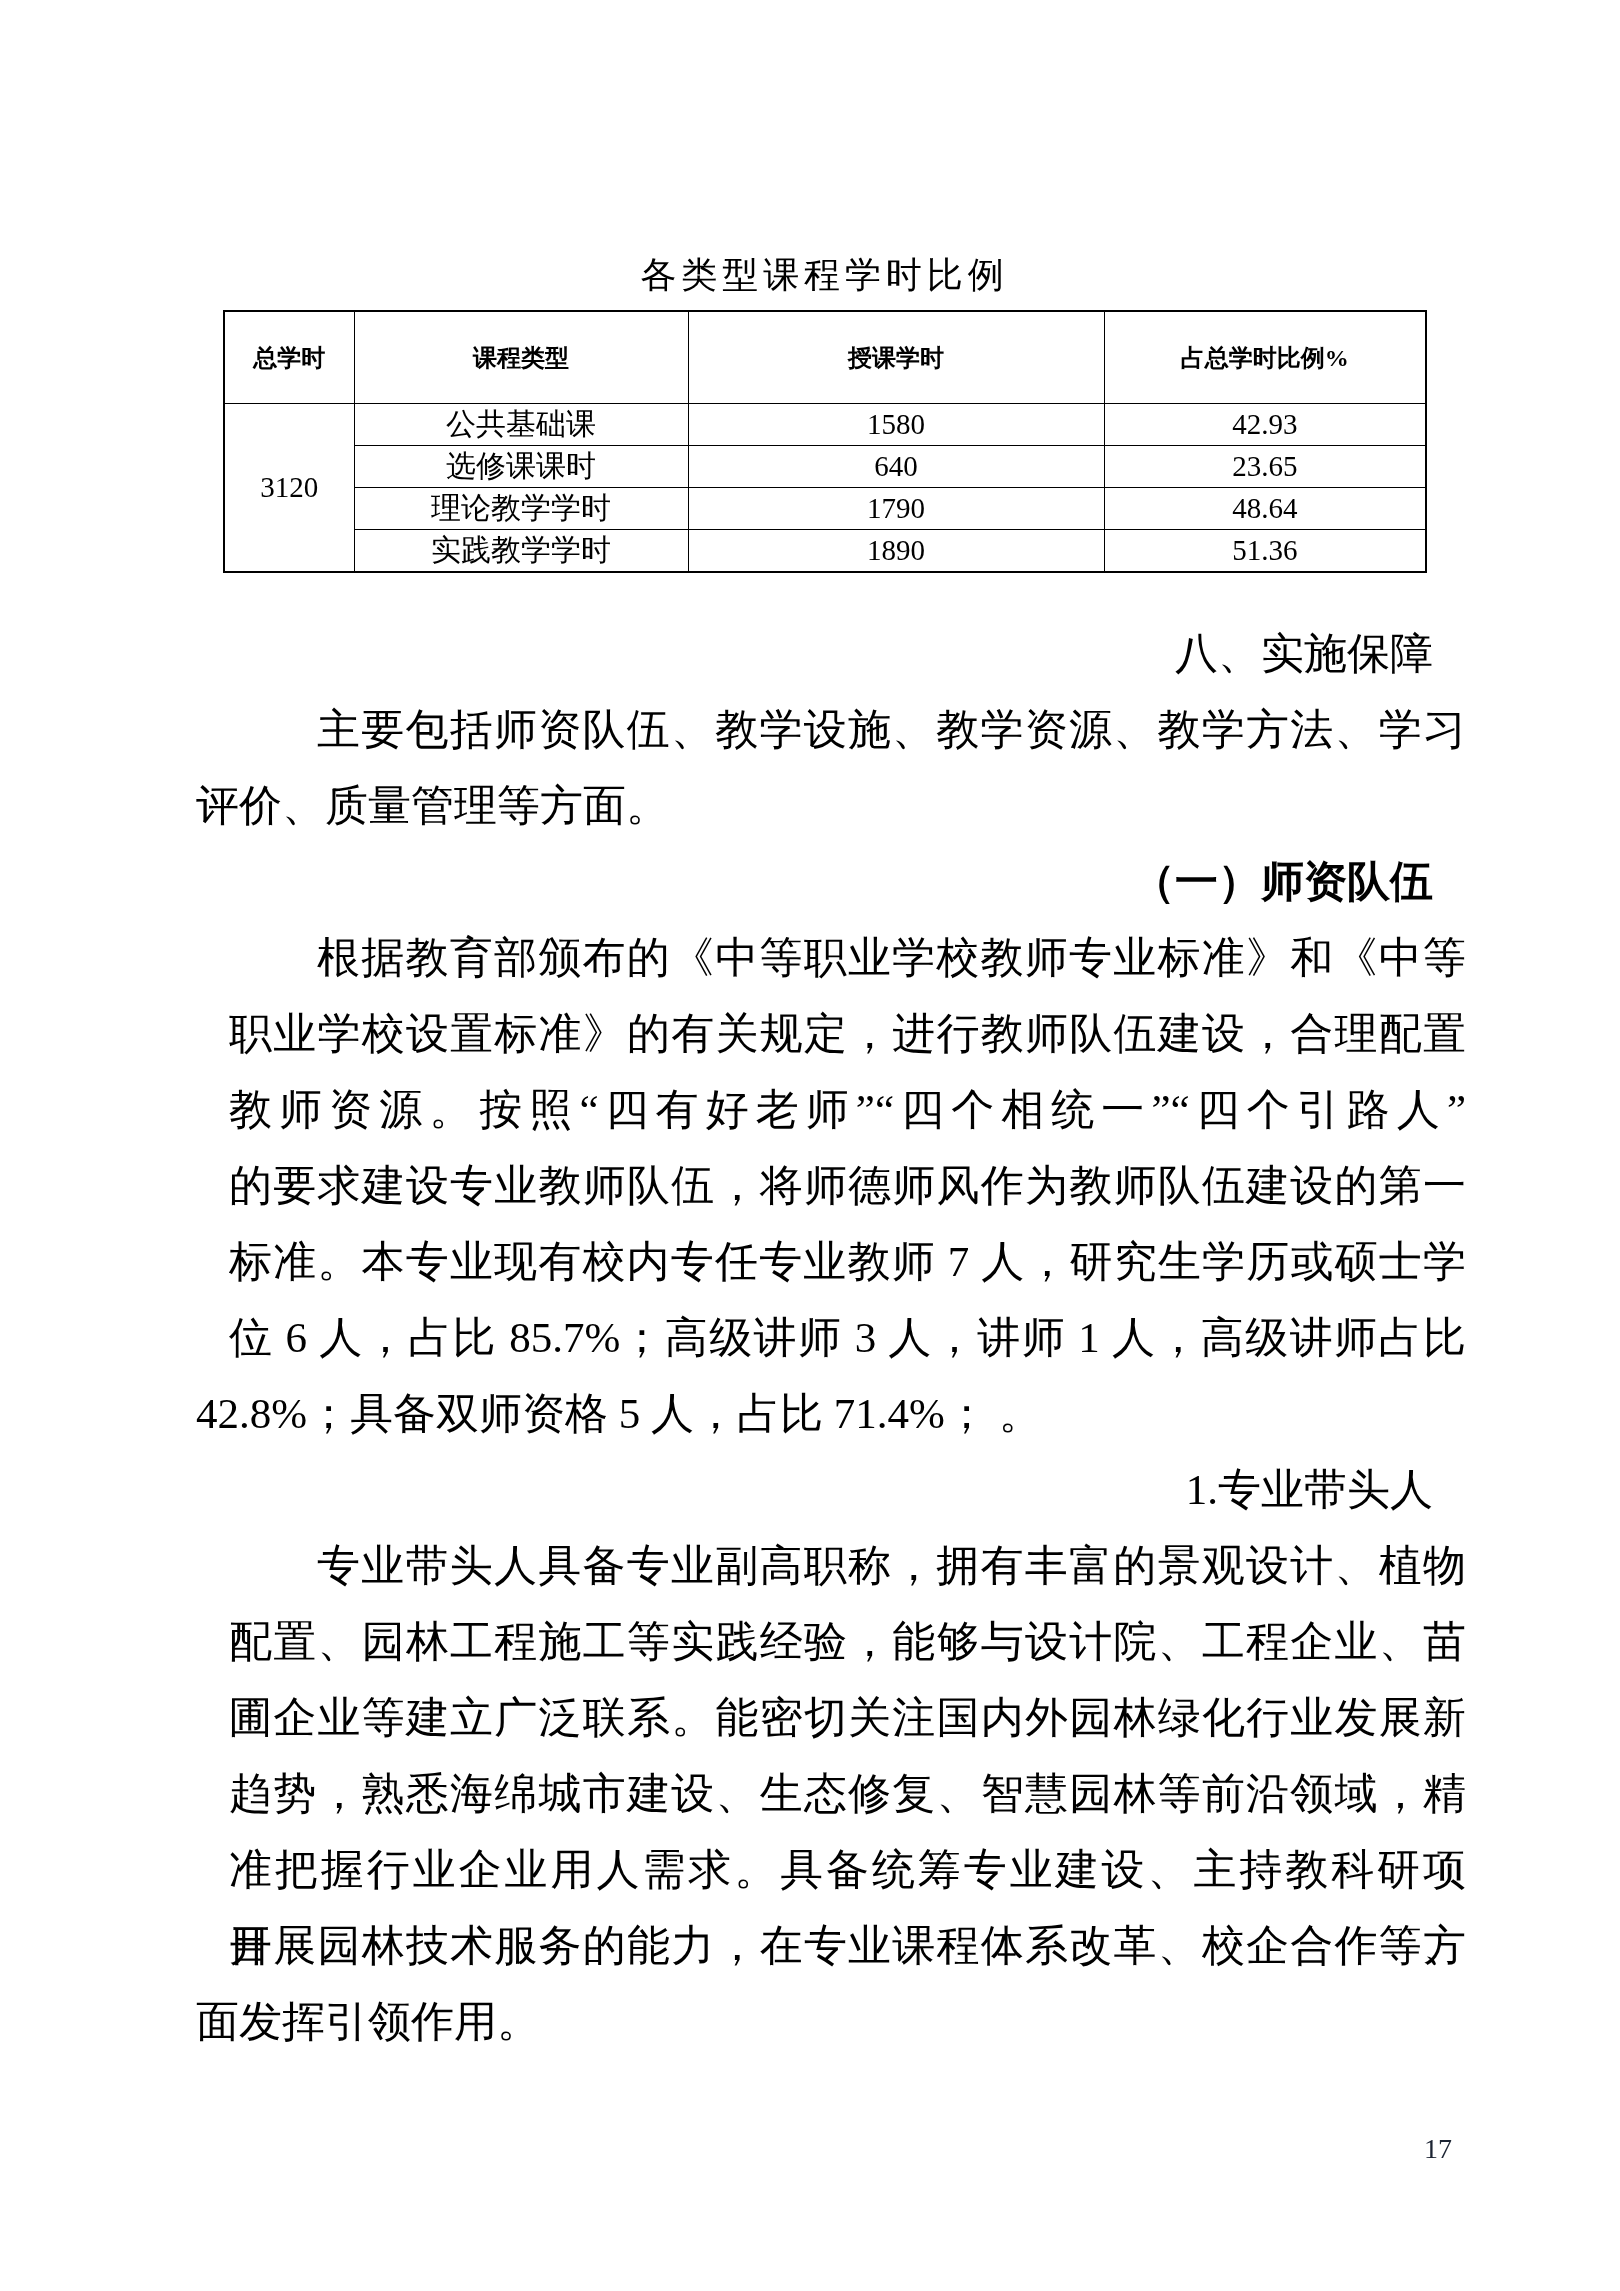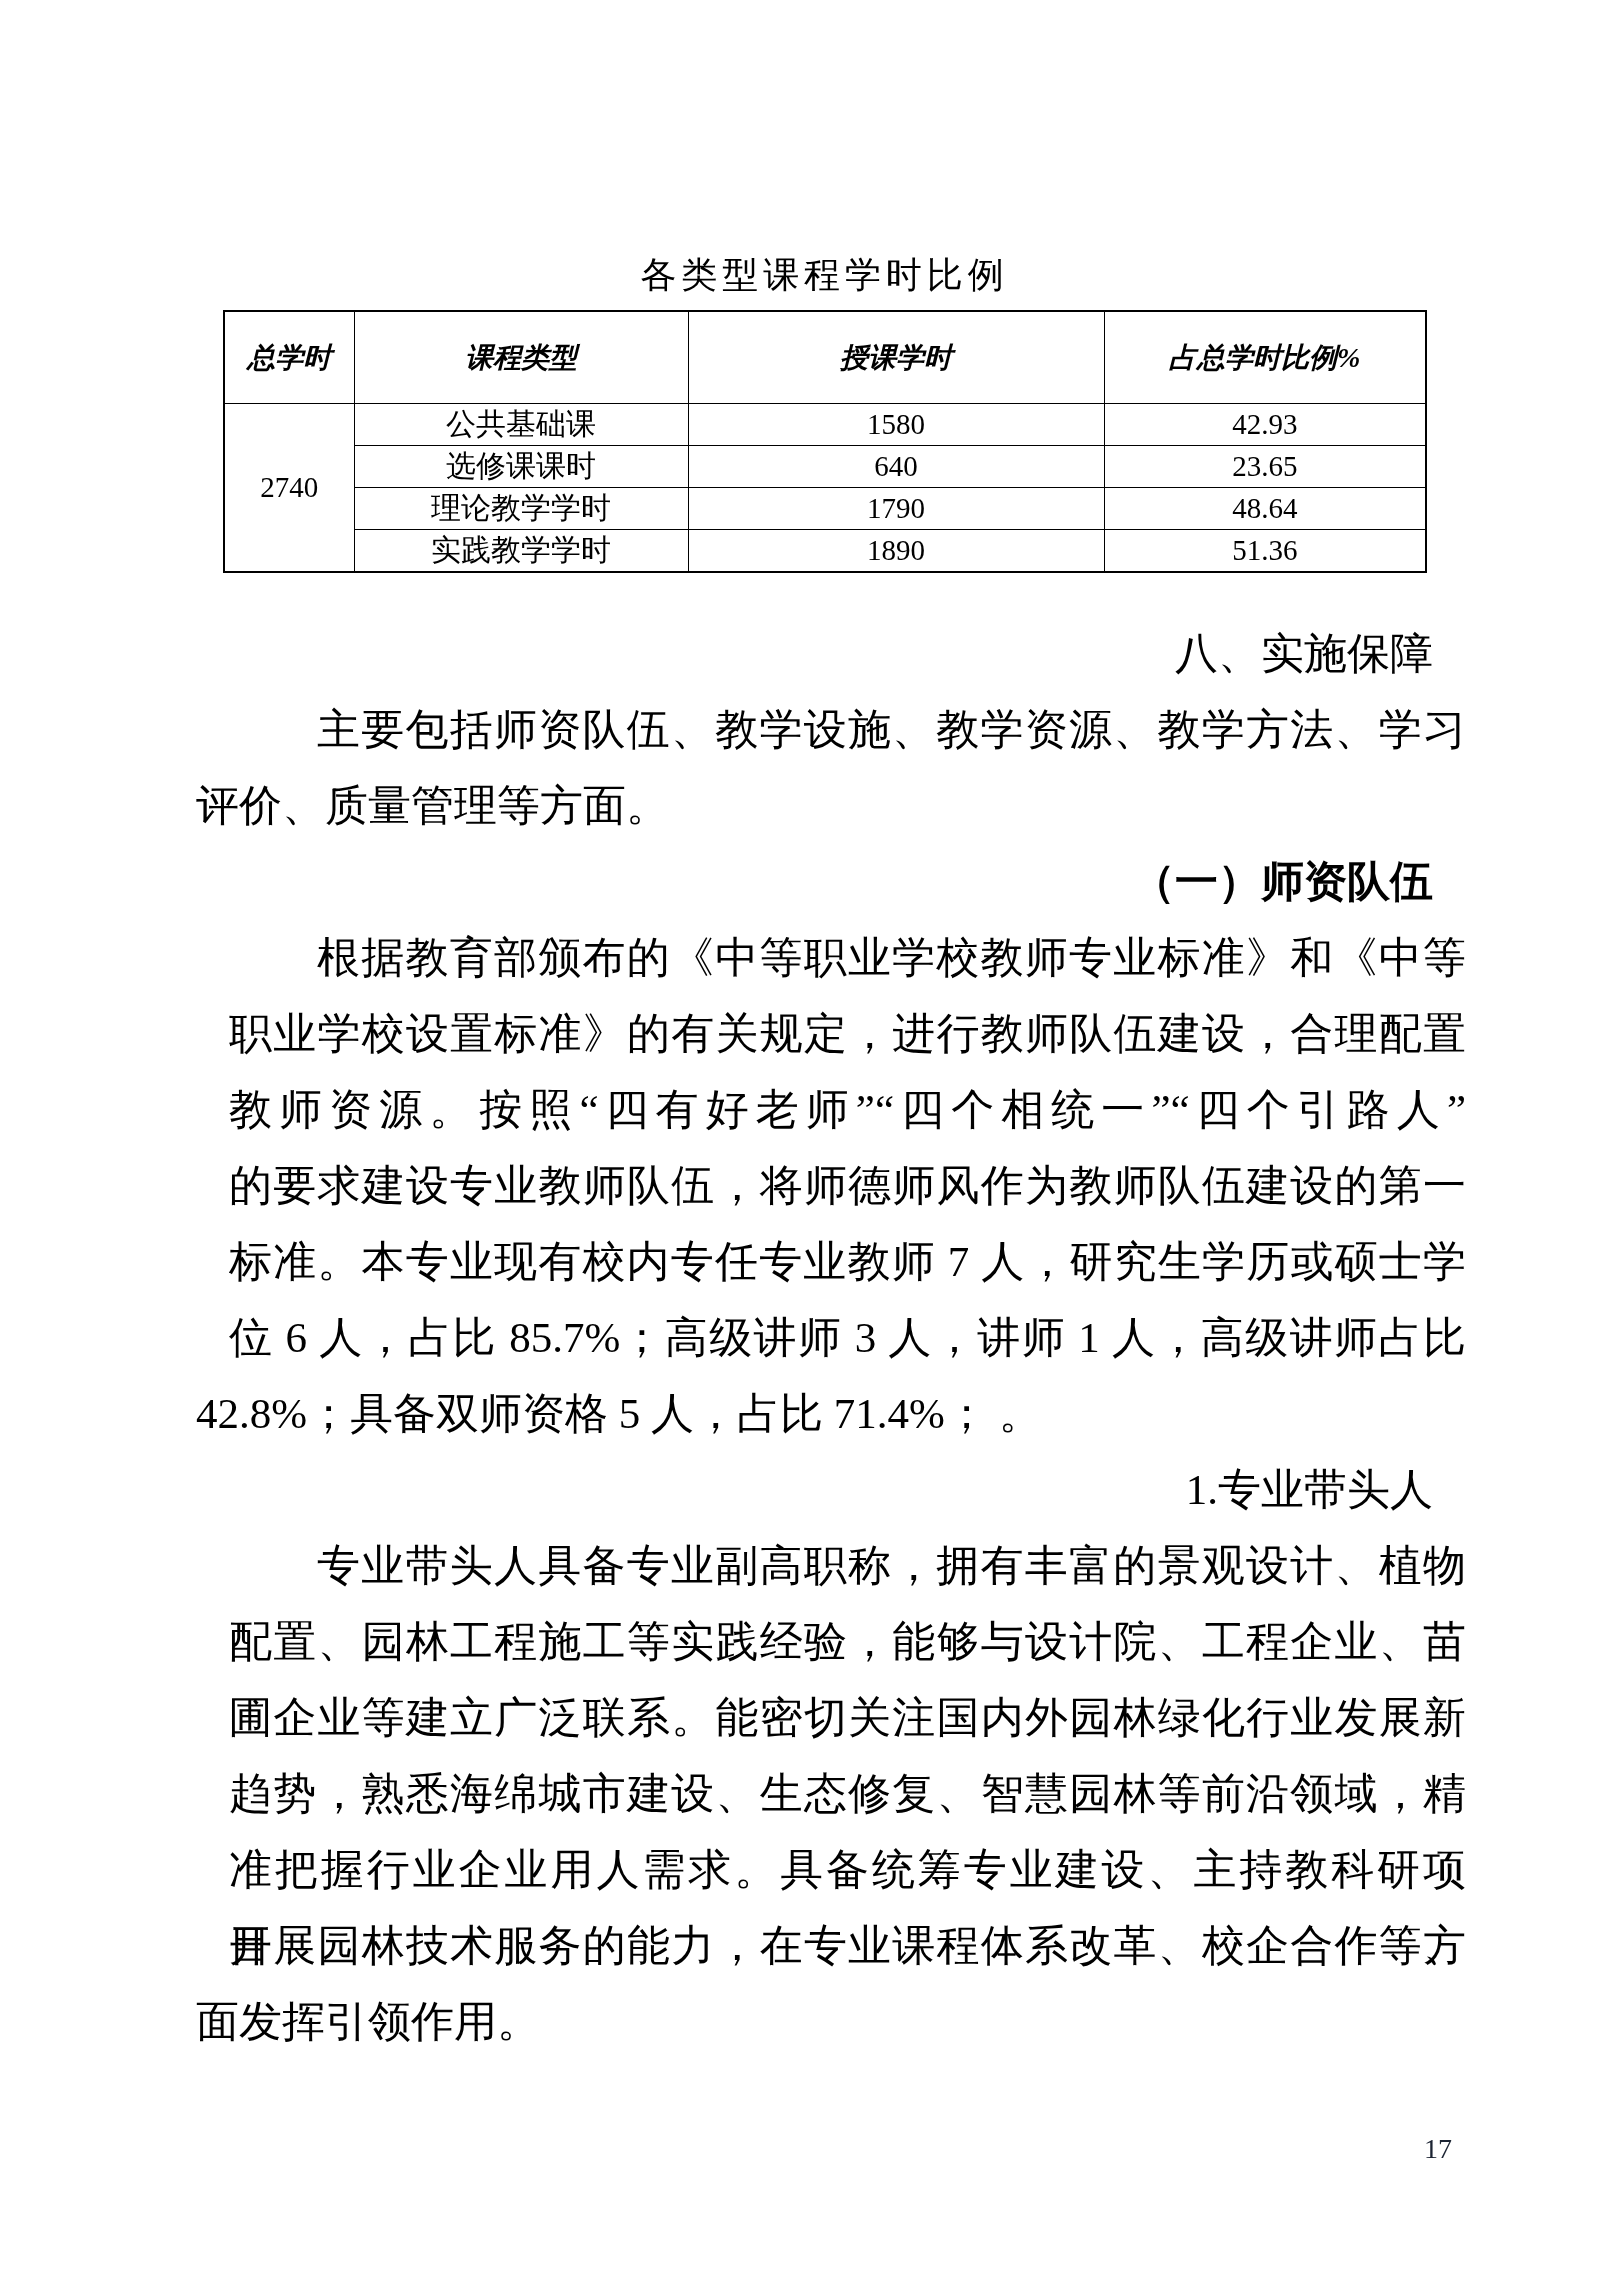--- a/index.html
+++ b/index.html
@@ -21,21 +21,21 @@
   
   .hours-table {
     position:absolute; left:223px; top:310px; width:1203px;
     border-collapse:collapse; table-layout:fixed;
     border:2px solid #000; border-top:2.9px solid #000;
   }
   .hours-table th, .hours-table td {
     border:1px solid #000; text-align:center; vertical-align:middle;
     padding:0; overflow:hidden;
   }
-  .hours-table th { height:91px; font-size:28px; font-weight:bold;font-style:italic; }
+  .hours-table th { height:91px; font-size:24px; font-weight:bold; }
   .hours-table td { height:41px; font-size:30px; font-weight:normal; }
   .hours-table td.num { font-size:29px; }
 
   
   .textblock { position:absolute; left:196px; top:616px; width:1237px; }
   .tline {
     box-sizing:border-box; width:1237px; height:76px; line-height:76px;
     font-size:43px; white-space:normal;
   }
   .tline.justify { text-align:justify; text-align-last:justify; text-justify:inter-character;margin-left:33px; }
@@ -64,21 +64,21 @@
     <thead>
       <tr>
         <th>总学时</th>
         <th>课程类型</th>
         <th>授课学时</th>
         <th>占总学时比例%</th>
       </tr>
     </thead>
     <tbody id="table-body">
         <tr>
-          <td rowspan="4" class="num">2740</td>
+          <td rowspan="4" class="num">3120</td>
           <td>公共基础课</td>
           <td class="num">1580</td>
           <td class="num">42.93</td>
         </tr>
         <tr>
           <td>选修课课时</td>
           <td class="num">640</td>
           <td class="num">23.65</td>
         </tr>
         <tr>

